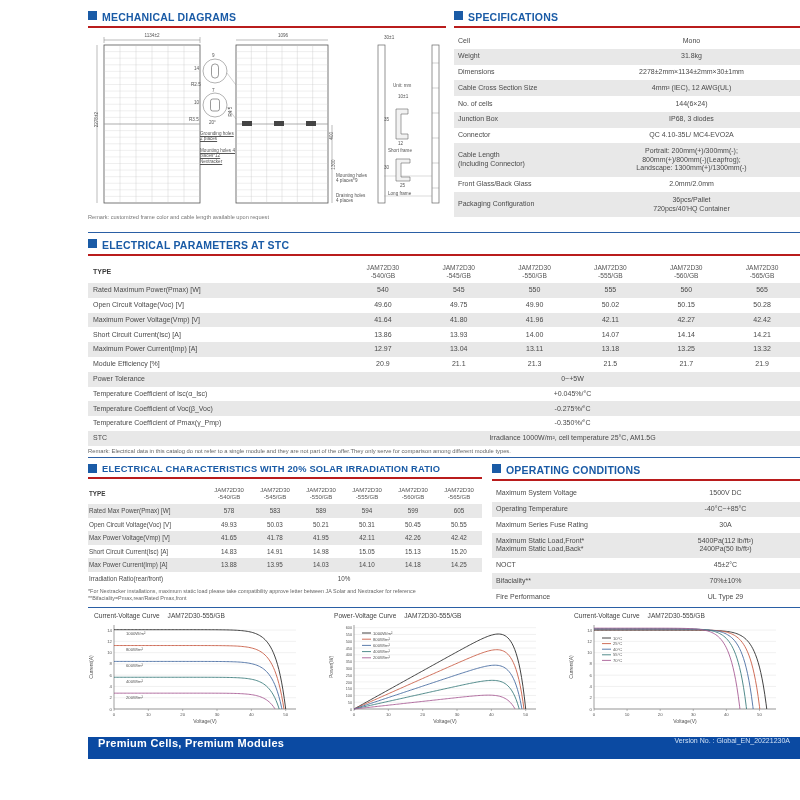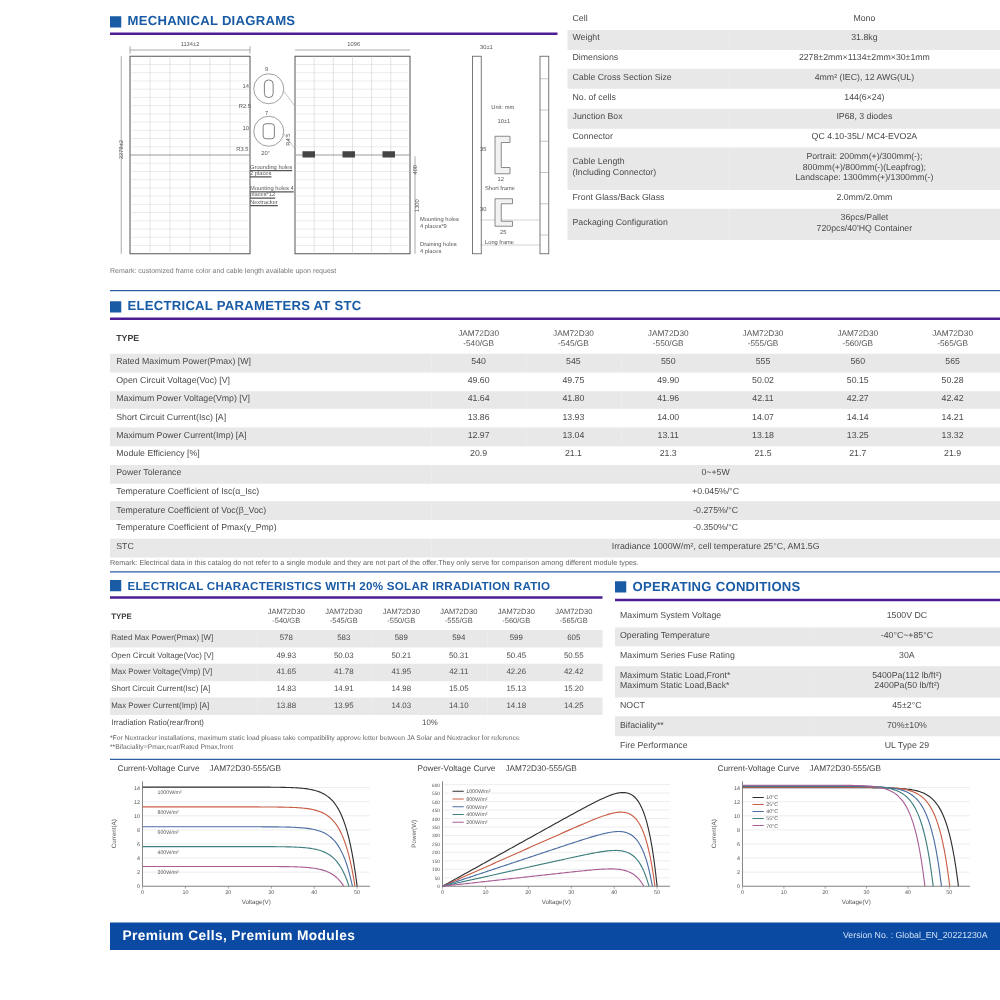--- a/index.html
+++ b/index.html
@@ -1,19 +1,19 @@
 <!DOCTYPE html>
 <html><head>
 <meta charset="utf-8">
 <style>
   html,body{margin:0;padding:0;background:#fff;}
   .page{position:relative;width:800px;height:800px;background:#fff;overflow:hidden;
         font-family:"Liberation Sans",sans-serif;color:#4a4a4a;}
   .content{position:absolute;left:88px;top:0;width:712px;}
-  .sec-header{display:flex;align-items:center;gap:5px;border-bottom:2px solid #4c1d95;
+  .sec-header{display:flex;gap:5px;border-bottom:2px solid #b91c1c;
               padding:3px 0 3px 0;margin-bottom:5px;}
   .sq{width:9px;height:9px;background:#1a5ba6;flex:0 0 auto;}
   .sec-title{color:#1a5ba6;font-weight:bold;font-size:10.5px;letter-spacing:.2px;white-space:nowrap;}
   hr.blue{border:0;border-top:1px solid #2a5fa5;margin:2px 0 3px 0;}
   
   .sec-top{display:flex;margin-top:8px;height:222px;}
   .col-mech{width:358px;}
   .col-spec{width:346px;margin-left:8px;}
   .mech-canvas{position:relative;height:178px;margin-top:2px;}
   .mech-canvas svg{position:absolute;left:0;top:0;}
@@ -45,21 +45,21 @@
   .col-irr{width:394px;}
   .col-oper{width:308px;margin-left:10px;}
   .footnote{font-size:5.4px;color:#666;line-height:1.3;margin-top:2px;}
   
   .sec-chars{margin-top:3px;}
   .charts-row{display:flex;gap:14px;margin-top:3px;}
   .chart{width:226px;}
   .chart-title{font-size:6.6px;color:#444;margin:1px 0 1px 6px;}
   .chart-title .sub{margin-left:8px;}
   
-  .footer{margin-top:7px;height:22px;background:#0b4aa2;display:flex;align-items:center;
+  .footer{margin-top:7px;height:22px;background:#0b4aa2;display:flex;align-items:flex-start;
           justify-content:space-between;padding:0 10px;}
   .footer .fl{color:#fff;font-weight:bold;font-size:11px;letter-spacing:.3px;}
   .footer .fr{color:#cfe0f5;font-size:7px;}
 </style>
 </head>
 <body>
 
 <div class="page">
  <div class="content">
 
@@ -188,20 +188,24 @@
         <div class="mlabel" style="left:310px;top:108px;">12</div>
         <div class="mlabel" style="left:300px;top:115px;">Short frame</div>
         <div class="mlabel" style="left:296px;top:132px;">30</div>
         <div class="mlabel" style="left:312px;top:150px;">25</div>
         <div class="mlabel" style="left:300px;top:158px;">Long frame</div>
       </div>
       <div class="mech-remark">Remark: customized frame color and cable length available upon request</div>
     </div>
 
     <div class="col-spec">
+      <div class="sec-header">
+        <span class="sq"></span>
+        <span class="sec-title">SPECIFICATIONS</span>
+      </div>
       <table class="kv" id="spec-table">
             <tbody>
               <tr>
                 <td class="lbl">Cell</td>
                 <td class="val">Mono</td>
               </tr>
               <tr class="alt">
                 <td class="lbl">Weight</td>
                 <td class="val">31.8kg</td>
               </tr>

